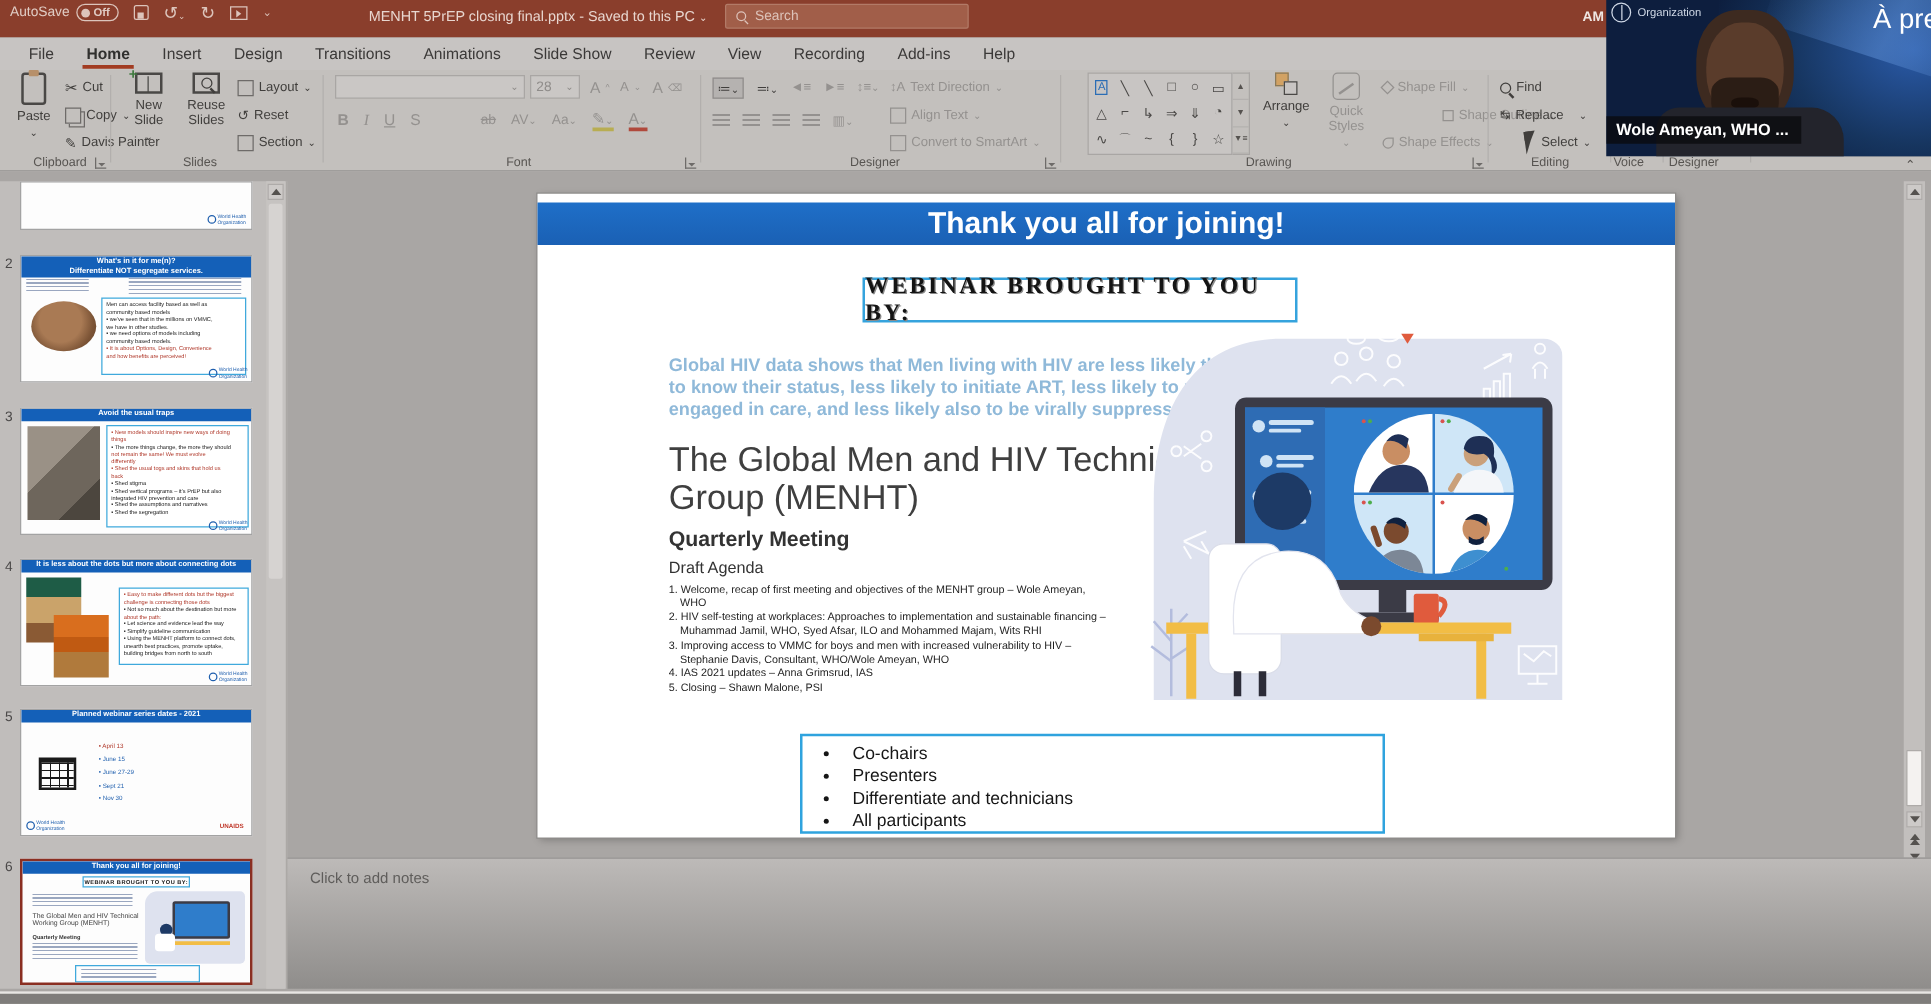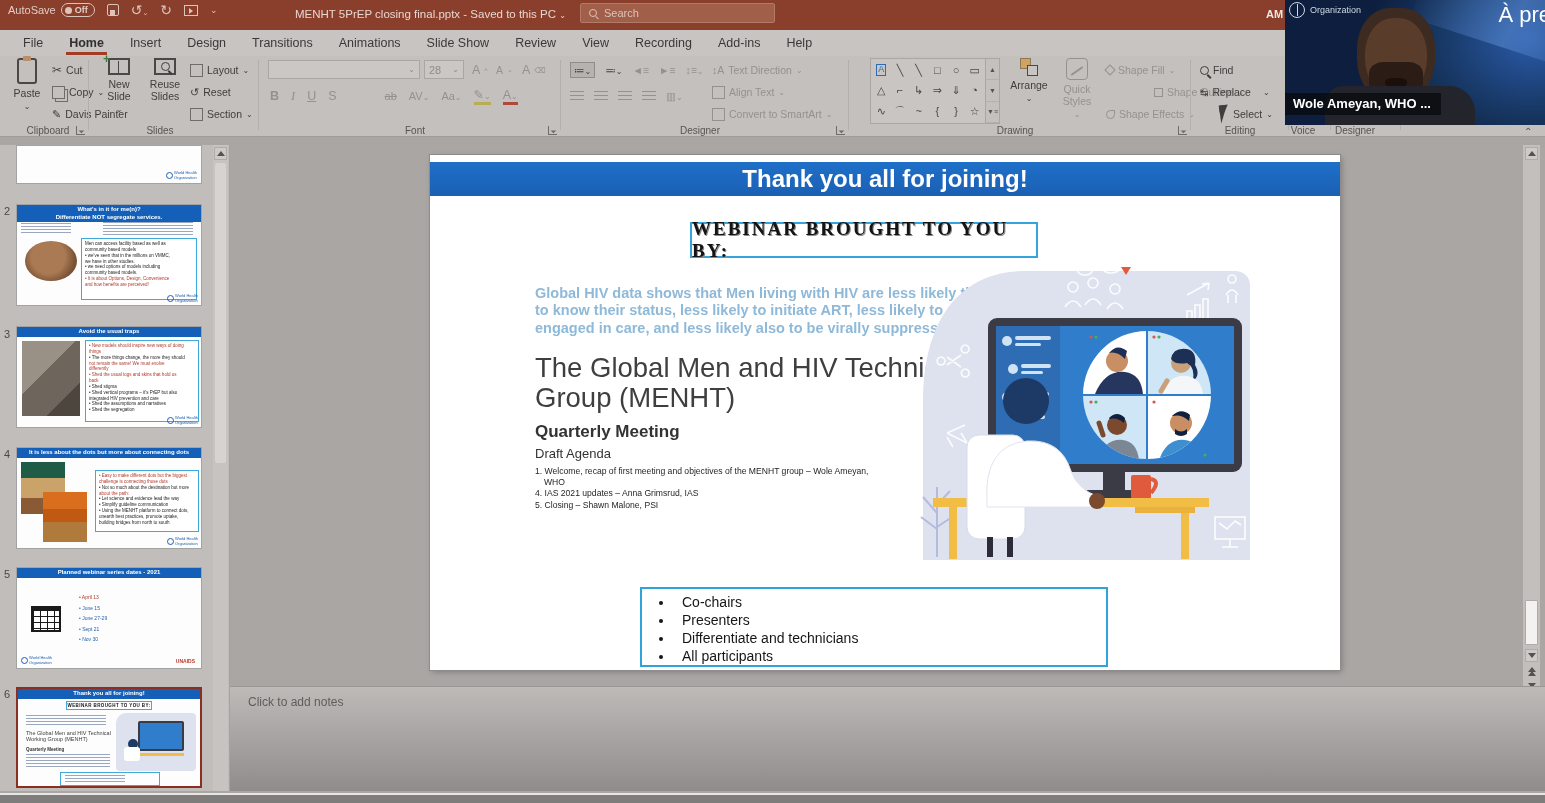--- a/index.html
+++ b/index.html
@@ -507,20 +507,22 @@
     <div class="webbox">
         <span>Webinar brought to you by:</span>
       </div>
     <div class="intro">Global HIV data shows that Men living with HIV are less likely than women to know their status, less likely to initiate ART, less likely to remain engaged in care, and less likely also to be virally suppressed</div>
     <div class="bigheading">The Global Men and HIV Technical Working Group (MENHT)</div>
     <div class="qmeet">Quarterly Meeting</div>
     <div class="dagenda">Draft Agenda</div>
     <div class="agenda">
 
     <div>1. Welcome, recap of first meeting and objectives of the MENHT group – Wole Ameyan, WHO</div>
+        <div>2. HIV self-testing at workplaces: Approaches to implementation and sustainable financing – Muhammad Jamil, WHO, Syed Afsar, ILO and Mohammed Majam, Wits RHI</div>
+        <div>3. Improving access to VMMC for boys and men with increased vulnerability to HIV – Stephanie Davis, Consultant, WHO/Wole Ameyan, WHO</div>
         <div>4. IAS 2021 updates – Anna Grimsrud, IAS</div>
         <div>5. Closing – Shawn Malone, PSI</div>
       </div>
     <div class="thanksbox">
       <ul>
 
       <li>Co-chairs</li>
           <li>Presenters</li>
           <li>Differentiate and technicians</li>
           <li>All participants</li>

